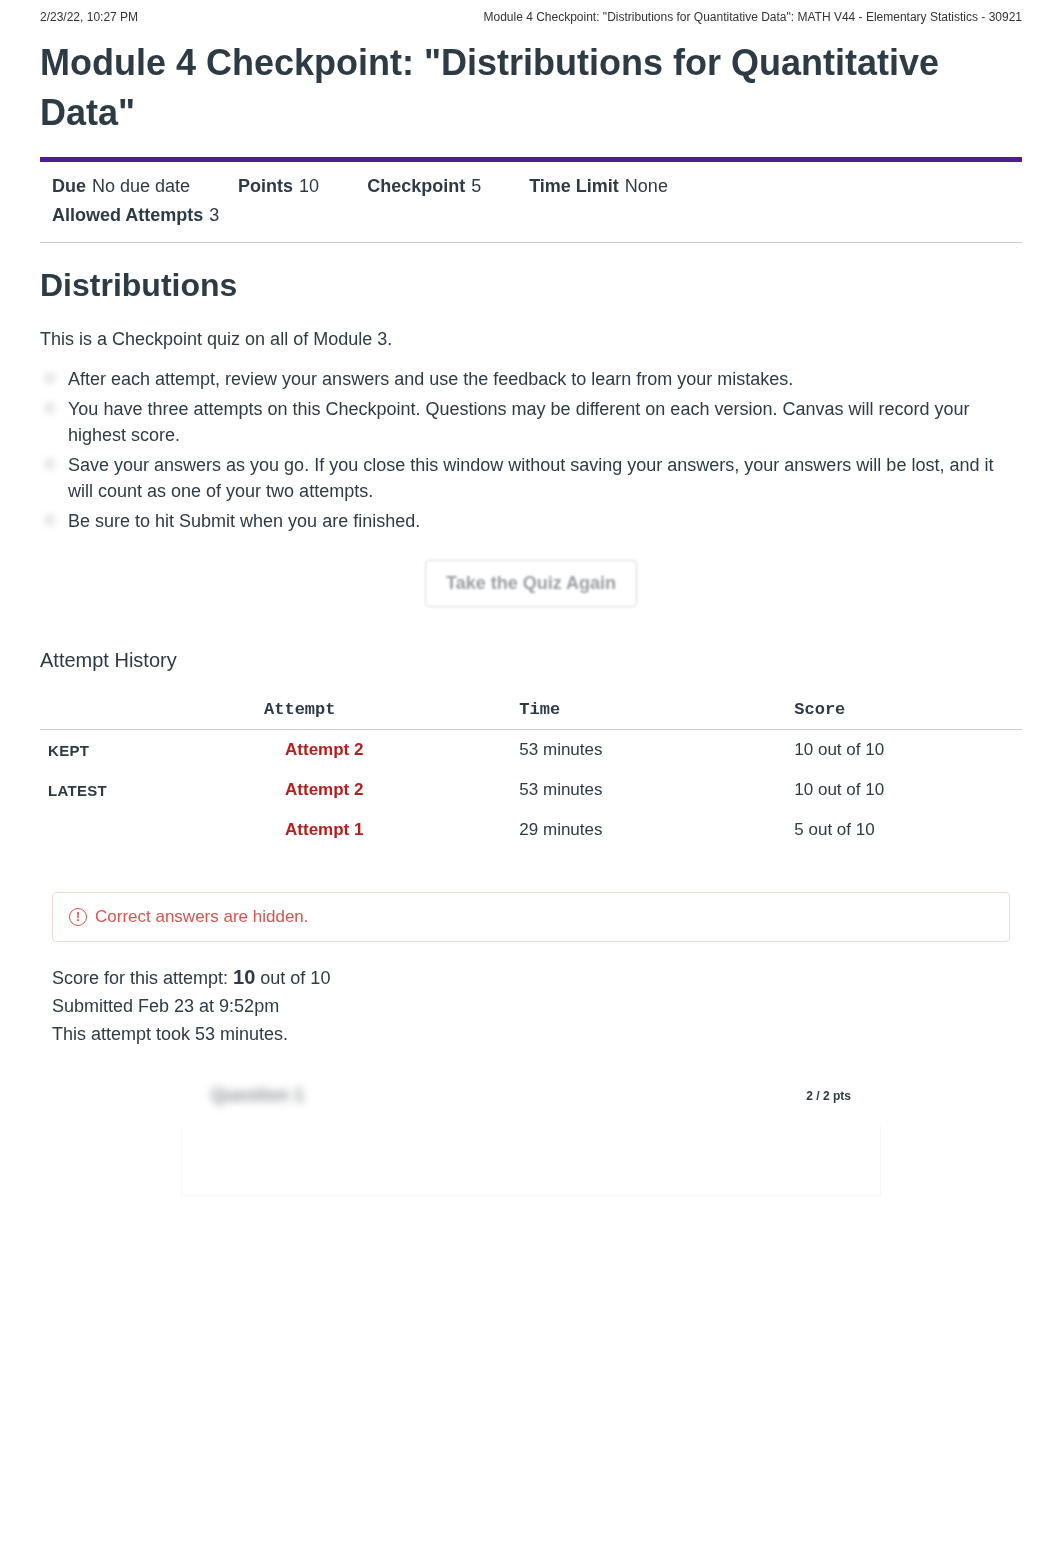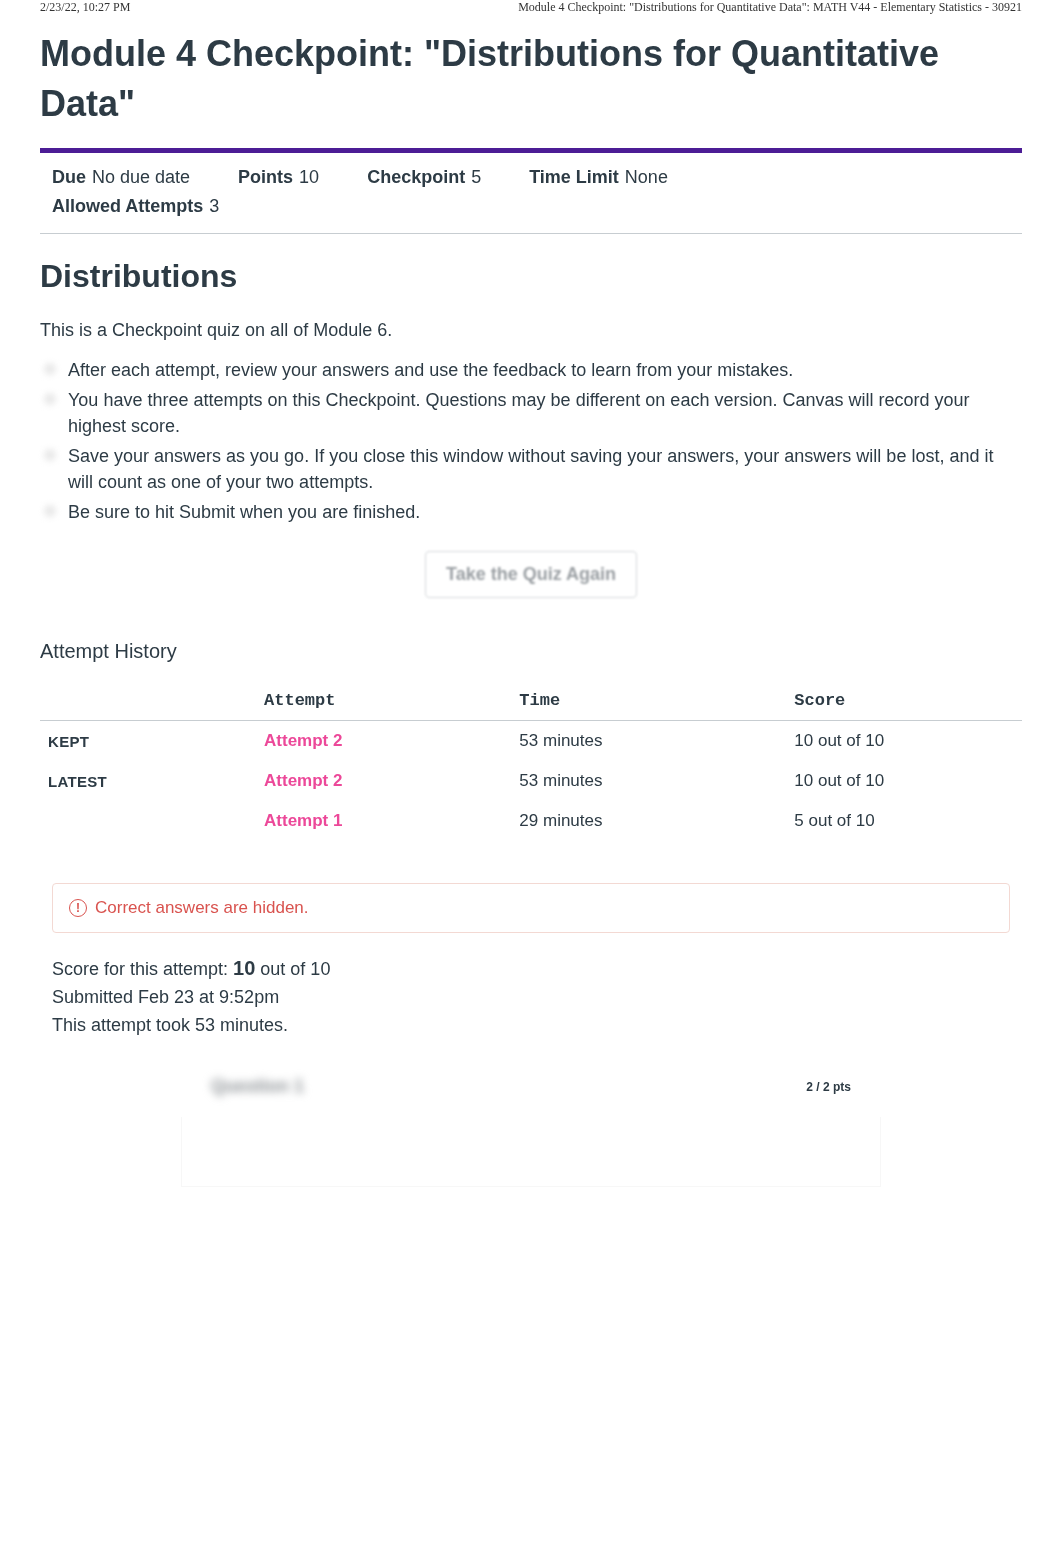--- a/index.html
+++ b/index.html
@@ -8,22 +8,22 @@
   color: #2d3b45;
   background: #fff;
   width: 1062px;
   padding: 0 40px 100px 40px;
 }
 .print-header {
   display: flex;
   justify-content: space-between;
   font-size: 12px;
   color: #333;
-  padding: 0 0 8px 0;
-  font-family: Liberation Serif, serif;
+  padding: 10px 0 8px 0;
+  font-family: Liberation Sans, sans-serif;
   align-items: flex-end;
 }
 h1.page-title {
   font-size: 36px;
   font-weight: 700;
   line-height: 1.4;
   margin: 6px 0 18px 0;
 }
 .meta-bar {
   border-top: 5px solid #4c1d95;
@@ -89,21 +89,21 @@
   font-weight: 700;
   padding: 10px 8px;
   border-bottom: 1px solid #c7cdd1;
   font-family: Liberation Mono, monospace;
 }
 table.history td {
   padding: 10px 8px;
 }
 table.history tr.data-row td { border-bottom: none; }
 .row-label { font-weight: 700; font-size: 15px; letter-spacing: 0.3px; }
-.attempt-link { color: #ec4899; font-weight: 700; text-decoration: none; }
+.attempt-link { color: #b91c1c; font-weight: 700; text-decoration: none; margin-left: 21px; }
 .alert-box {
   margin: 42px 12px 20px 12px;
   background: #fff;
   border: 1px solid #f3d9d3;
   border-radius: 4px;
   padding: 14px 16px;
   color: #d9534f;
   font-size: 17px;
   display: flex;
   align-items: center;
@@ -172,21 +172,21 @@
       <span class="label">Time Limit</span><span>None</span>
     </div>
   </div>
   <div class="meta-item allowed">
     <span class="label">Allowed Attempts</span><span>3</span>
   </div>
 </div>
 
 <h2 class="instructions-heading">Distributions</h2>
 
-<p class="body-text">This is a Checkpoint quiz on all of Module 6.</p>
+<p class="body-text">This is a Checkpoint quiz on all of Module 3.</p>
 
 <ul class="instr-list">
   <li>After each attempt, review your answers and use the feedback to learn from your mistakes.</li>
   <li>You have three attempts on this Checkpoint. Questions may be different on each version. Canvas will record your highest score.</li>
   <li>Save your answers as you go. If you close this window without saving your answers, your answers will be lost, and it will count as one of your two attempts.</li>
   <li>Be sure to hit Submit when you are finished.</li>
 </ul>
 
 <div class="take-btn-wrap">
   <button class="take-btn">Take the Quiz Again</button>

